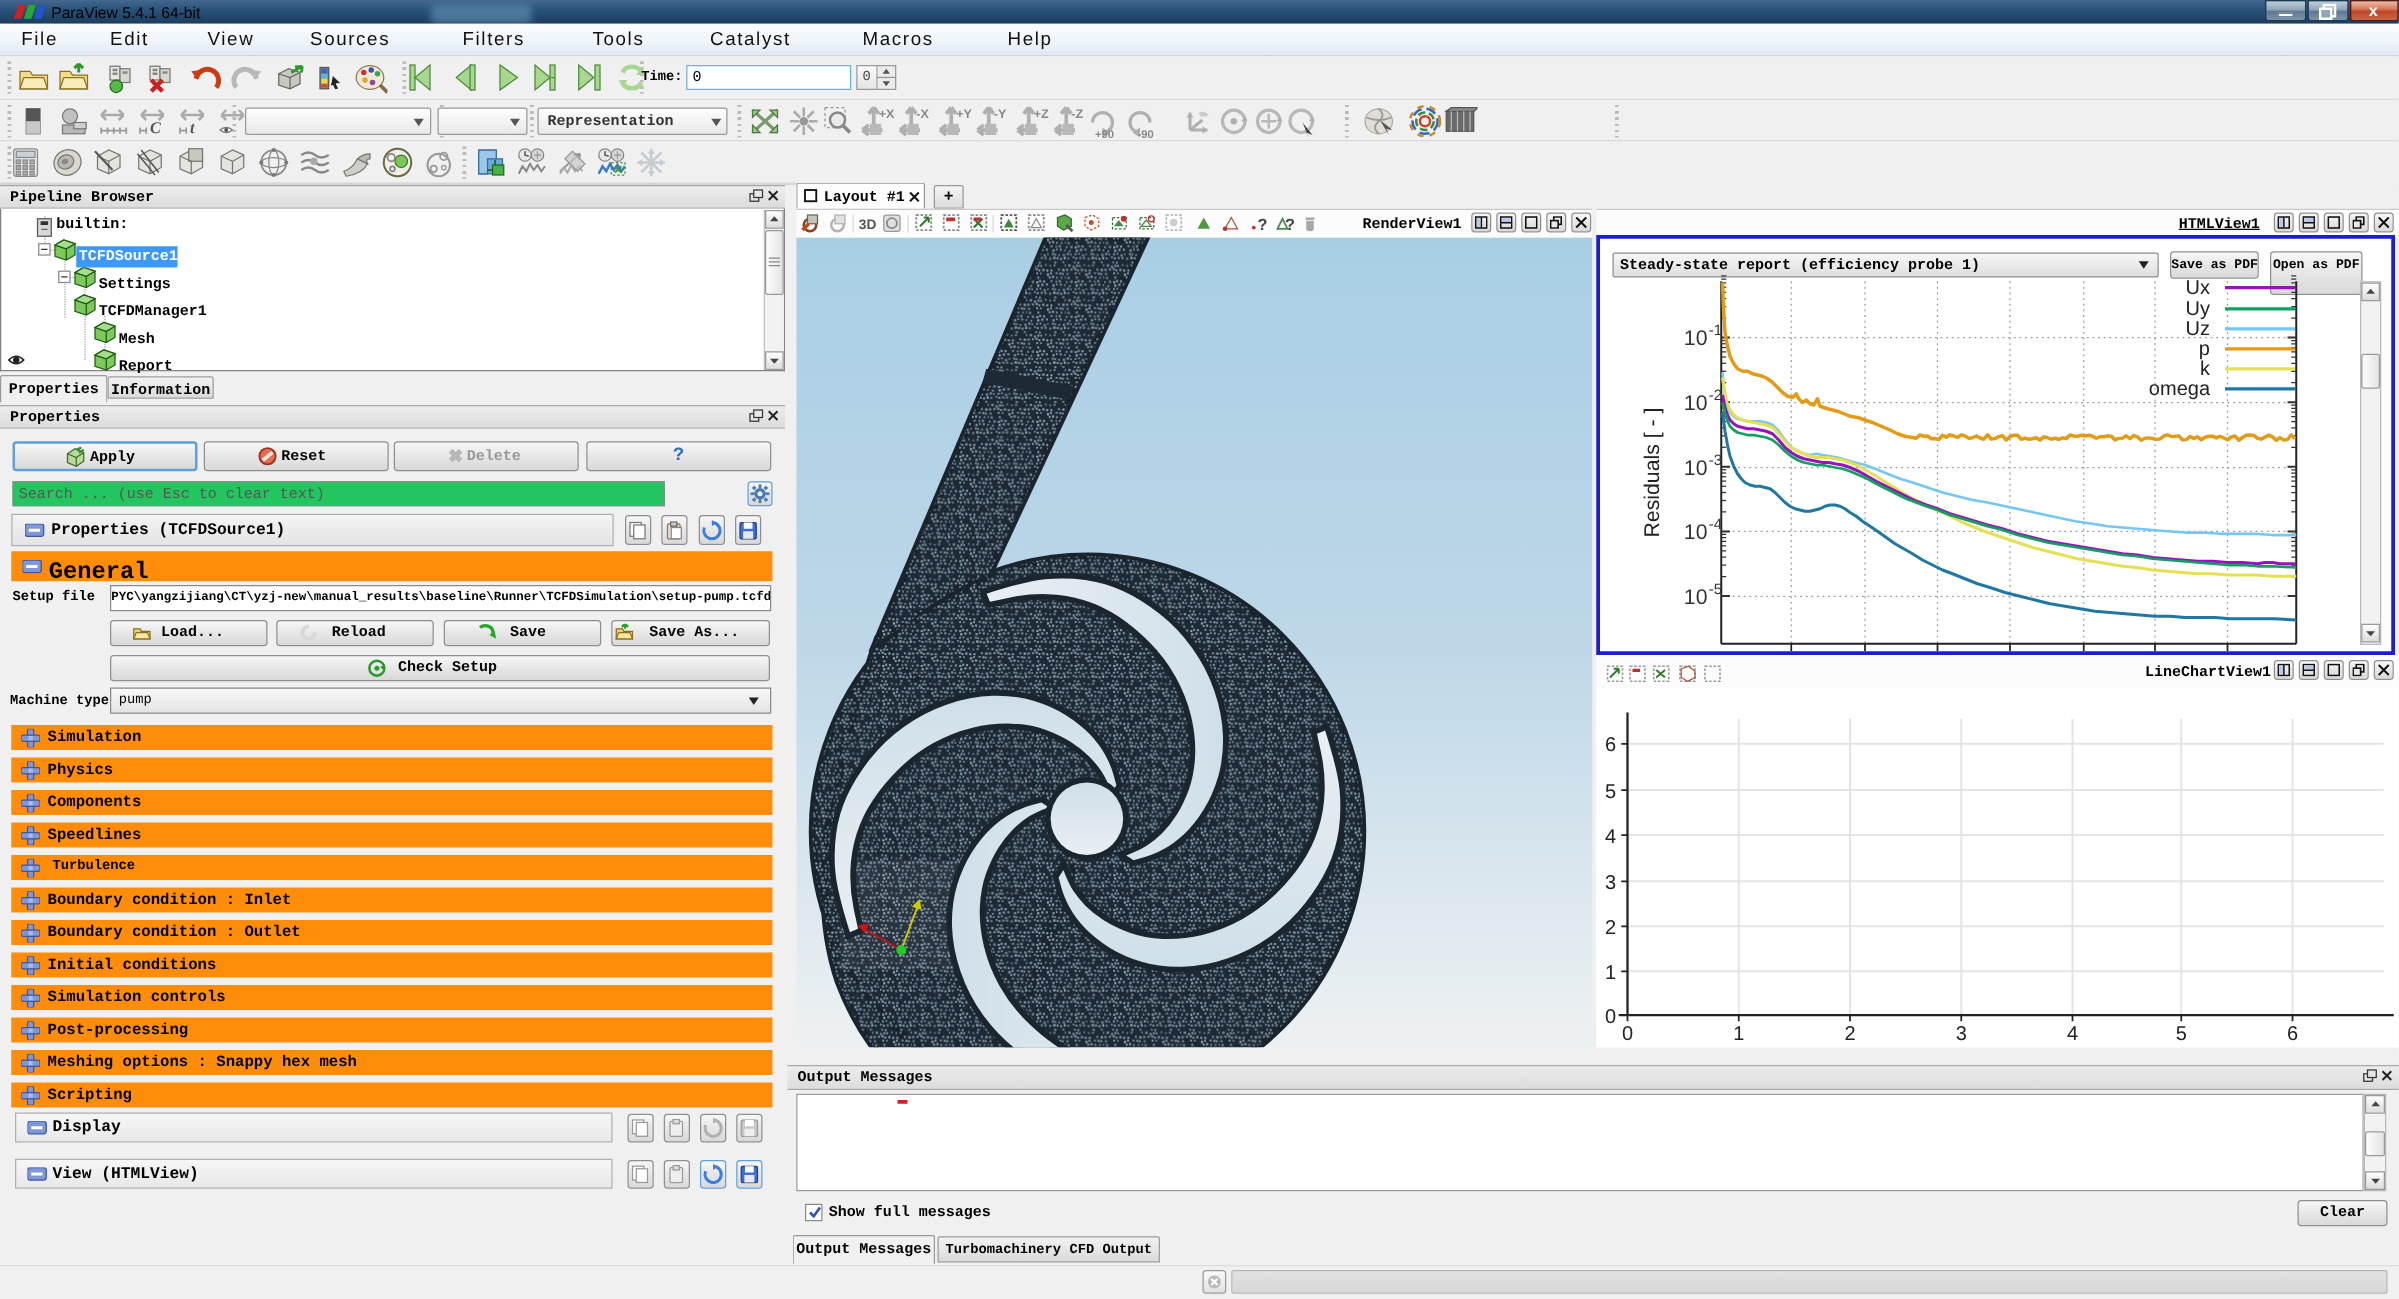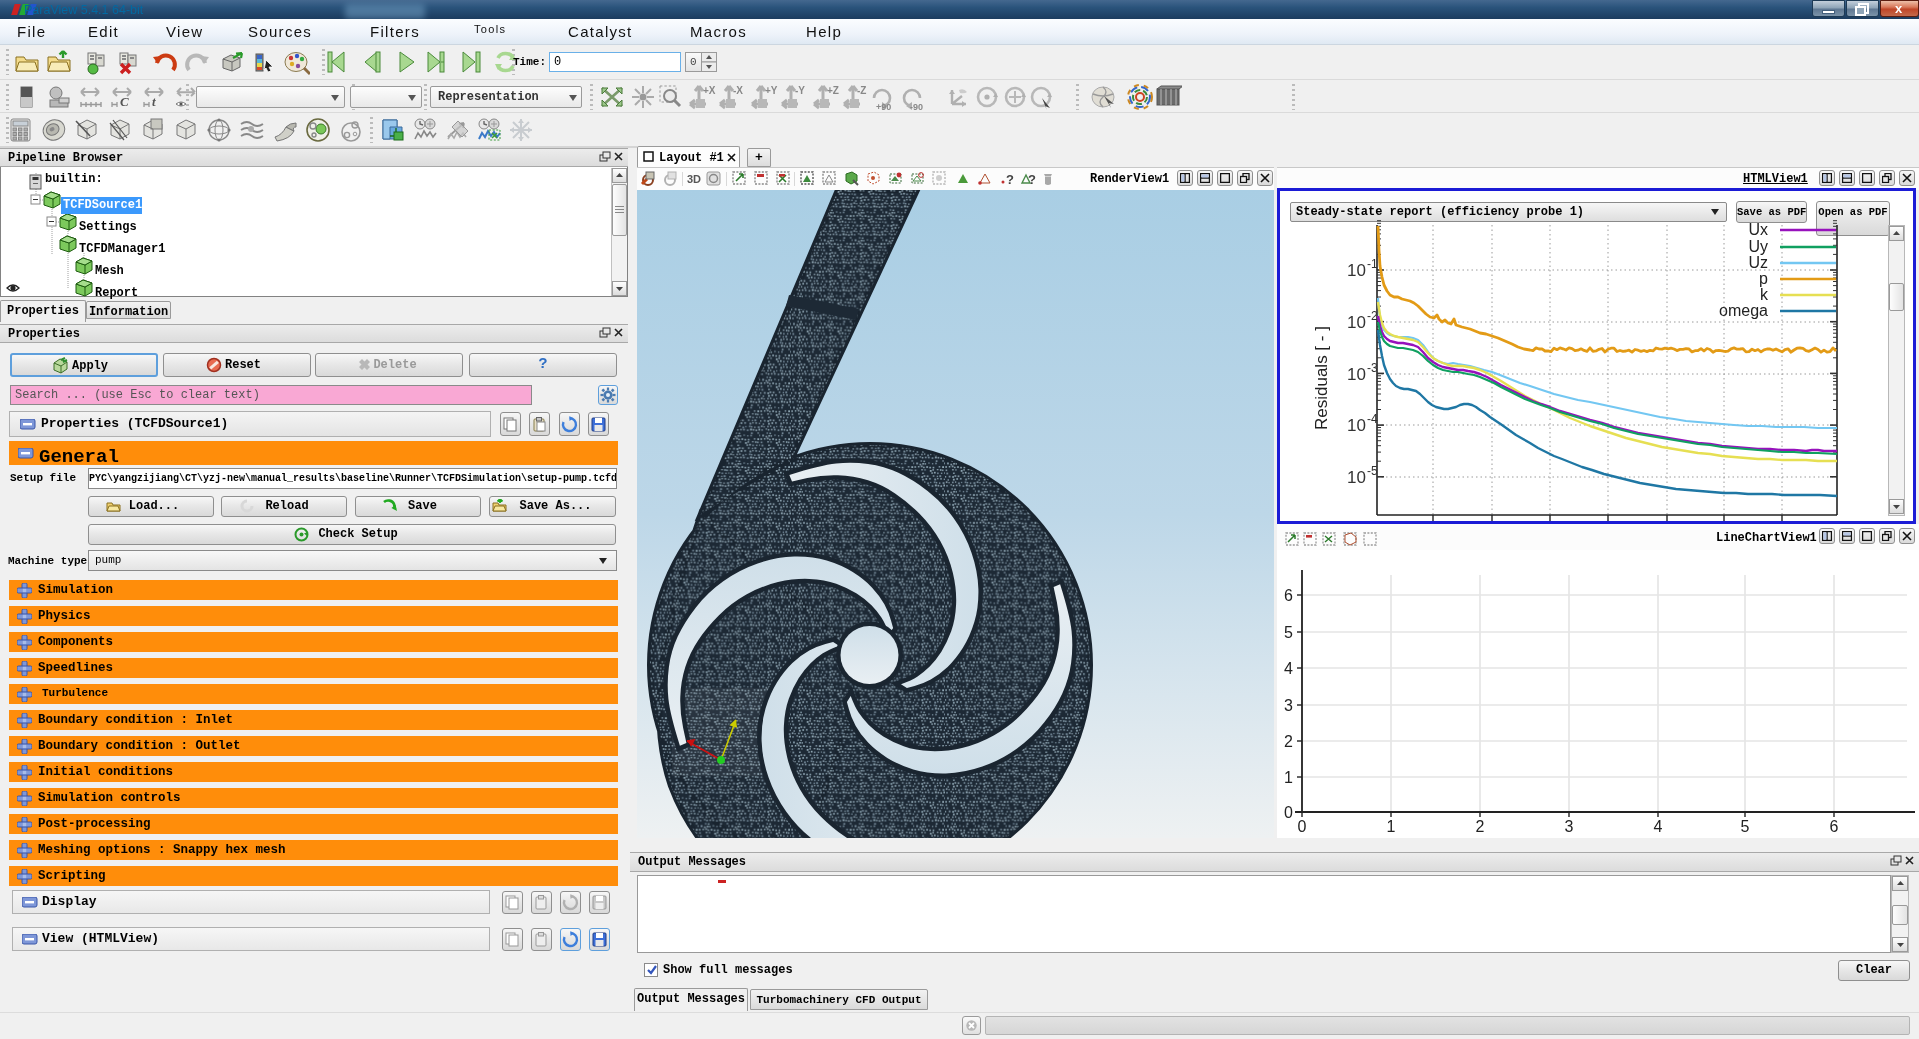--- a/index.html
+++ b/index.html
@@ -13,41 +13,41 @@
 <div class="ab" style="left:0;top:0;width:1919px;height:19px;background:linear-gradient(#44688f,#2a537b 40%,#1c3c5e)"></div>
 <div class="ab" style="left:340,top:2px"></div>
 <div class="ab" style="left:345px;top:4px;width:80px;height:15px;background:#6f9cc0;opacity:.55;border-radius:3px;filter:blur(3px)"></div>
 <svg class="ab" style="left:7px;top:3px" width="30" height="13">
     <g transform="skewX(-18)">
       <rect x="8" y="1" width="6" height="11" fill="#cc2222"></rect>
       <rect x="16" y="1" width="6" height="11" fill="#22aa33"></rect>
       <rect x="24" y="1" width="6" height="11" fill="#2255cc"></rect>
     </g>
   </svg>
-<div class="ab sans" style="left:24px;top:3px;font-size:12.5px;color:#0369a1">ParaView 5.4.1 64-bit</div>
+<div class="ab sans" style="left:41px;top:3px;font-size:12.5px;color:#000000">ParaView 5.4.1 64-bit</div>
 <div class="ab" style="left:1812px;top:0;width:33px;height:17px;background:linear-gradient(#c3cfdb,#8fa5b8 45%,#5f7893 55%,#7c94a9);border:1px solid #1d3a55;border-radius:0 0 3px 3px">
     <div class="ab" style="left:9px;top:9px;width:13px;height:4px;background:#fff;border:1px solid #44607c"></div>
   </div>
 <div class="ab" style="left:1846px;top:0;width:33px;height:17px;background:linear-gradient(#c3cfdb,#8fa5b8 45%,#5f7893 55%,#7c94a9);border:1px solid #1d3a55;border-radius:0 0 3px 3px">
     <svg class="ab" style="left:8px;top:2px" width="16" height="13">
       <rect x="4" y="1" width="9" height="9" fill="none" stroke="#fff" stroke-width="2"></rect>
       <rect x="1" y="4" width="9" height="8" fill="#8fa5b8" stroke="#fff" stroke-width="2"></rect>
     </svg>
   </div>
 <div class="ab" style="left:1880px;top:0;width:39px;height:17px;background:linear-gradient(#edbfa8,#d97a5c 40%,#c04628 55%,#c46a4b);border:1px solid #5c1d10;border-radius:0 0 3px 3px">
     <div class="ab sans b" style="left:14px;top:0px;color:#fff;font-size:13px">x</div>
   </div>
 
 <div class="ab" style="left:0;top:19px;width:1919px;height:26px;background:linear-gradient(#fbfdff,#eef3fa 60%,#dfe9f3);border-bottom:1px solid #ccd6e0"></div>
 <div class="ab sans" style="top:23px;left:17px;font-size:15px;color:#101010;letter-spacing:1.3px">File</div>
 <div class="ab sans" style="top:23px;left:88px;font-size:15px;color:#101010;letter-spacing:1.3px">Edit</div>
 <div class="ab sans" style="top:23px;left:166px;font-size:15px;color:#101010;letter-spacing:1.3px">View</div>
 <div class="ab sans" style="top:23px;left:248px;font-size:15px;color:#101010;letter-spacing:1.3px">Sources</div>
 <div class="ab sans" style="top:23px;left:370px;font-size:15px;color:#101010;letter-spacing:1.3px">Filters</div>
-<div class="ab sans" style="top:23px;left:474px;font-size:11px;color:#101010;letter-spacing:1.3px">Tools</div>
+<div class="ab sans" style="top:23px;left:474px;font-size:15px;color:#101010;letter-spacing:1.3px">Tools</div>
 <div class="ab sans" style="top:23px;left:568px;font-size:15px;color:#101010;letter-spacing:1.3px">Catalyst</div>
 <div class="ab sans" style="top:23px;left:690px;font-size:15px;color:#101010;letter-spacing:1.3px">Macros</div>
 <div class="ab sans" style="top:23px;left:806px;font-size:15px;color:#101010;letter-spacing:1.3px">Help</div>
 
 <div class="ab" style="left:0;top:45px;width:1919px;height:101px;background:#f0f0f0"></div>
 <div class="ab" style="left:0;top:79px;width:1919px;height:1px;background:#dadada"></div>
 <div class="ab" style="left:0;top:112px;width:1919px;height:1px;background:#dadada"></div>
 <div class="ab" style="left:0;top:146px;width:1919px;height:2px;background:#d5d5d5"></div>
 <div class="ab" style="left:6px;top:49px;width:3px;height:26px;background:repeating-linear-gradient(#bbb 0 2px,#f0f0f0 2px 5px)"></div>
 <div class="ab" style="left:322px;top:49px;width:3px;height:26px;background:repeating-linear-gradient(#bbb 0 2px,#f0f0f0 2px 5px)"></div>
@@ -482,21 +482,21 @@
 <svg class="ab" style="left:206px;top:357px" width="16" height="16">
     <circle cx="8" cy="8" r="6.5" fill="#e86a50" stroke="#a03020" stroke-width="1.5"></circle>
     <rect x="3" y="6.6" width="10" height="3" fill="#f8e8e0" transform="rotate(-40 8 8)"></rect>
   </svg>
 <div class="ab qbtn" style="left:315px;top:353px;width:148px;height:24px;line-height:22px;color:#9a9a9a">  Delete</div>
 <svg class="ab" style="left:357px;top:358px" width="15" height="15">
     <path d="M2 4 L5 1 L7.5 3.5 L10 1 L13 4 L10.5 6.5 L13 9 L10 12 L7.5 9.5 L5 12 L2 9 L4.5 6.5 Z" fill="#b8b8b8"></path>
   </svg>
 <div class="ab qbtn" style="left:469px;top:353px;width:148px;height:24px;line-height:22px;color:#2f6fc4;font-size:15px">?</div>
 
-<div class="ab" style="left:10px;top:385px;width:522px;height:20px;background:#f9a8d4;border:1px solid #8a8a8a;font-size:12px;color:#555;line-height:18px;padding-left:4px">Search ... (use Esc to clear text)</div>
+<div class="ab" style="left:10px;top:385px;width:522px;height:20px;background:#22c55e;border:1px solid #8a8a8a;font-size:12px;color:#555;line-height:18px;padding-left:4px">Search ... (use Esc to clear text)</div>
 <div class="ab qbtn" style="left:598px;top:385px;width:20px;height:20px;border-color:#5e9fdc"><svg width="16" height="16" style="margin-top:1px">
       <g fill="#4a7ab0">
         <circle cx="8" cy="8" r="4.6"></circle>
         <rect x="6.9" y="0.5" width="2.2" height="3"></rect>
         <rect x="6.9" y="12.5" width="2.2" height="3"></rect>
         <rect x="0.5" y="6.9" width="3" height="2.2"></rect>
         <rect x="12.5" y="6.9" width="3" height="2.2"></rect>
         <rect x="2" y="2" width="2.6" height="2.6" transform="rotate(45 3.3 3.3)"></rect>
         <rect x="11.4" y="11.4" width="2.6" height="2.6" transform="rotate(45 12.7 12.7)"></rect>
         <rect x="11.4" y="2" width="2.6" height="2.6" transform="rotate(45 12.7 3.3)"></rect>

